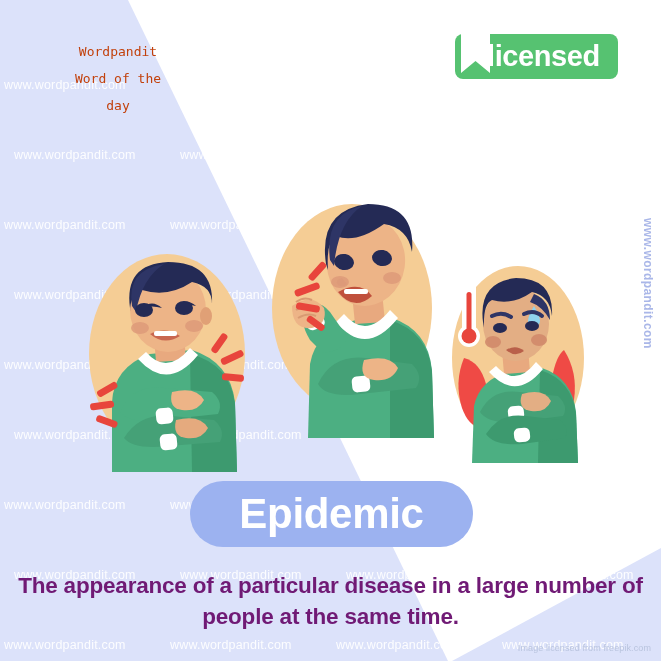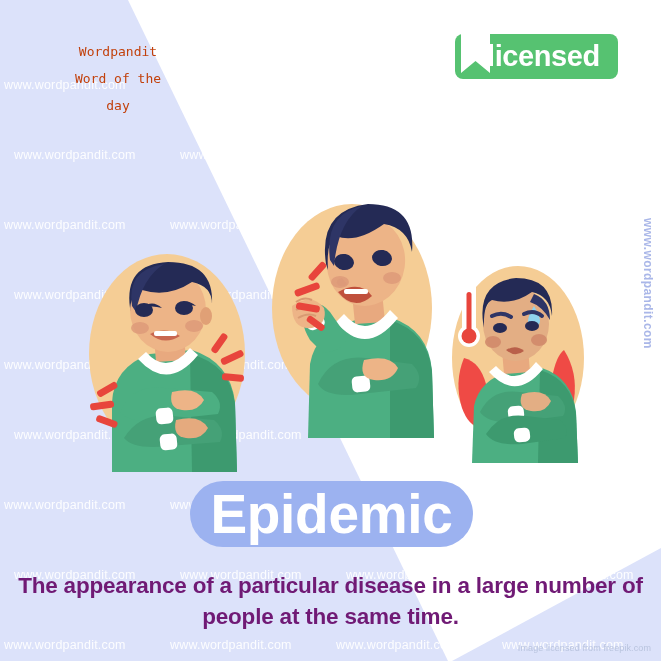--- a/index.html
+++ b/index.html
@@ -128,21 +128,21 @@
     position: absolute;
     left: 190px;
     top: 481px;
     width: 283px;
     height: 66px;
     display: flex;
     align-items: center;
     justify-content: center;
     font-family: "Liberation Sans", sans-serif;
     font-weight: bold;
-    font-size: 55px;
+    font-size: 42px;
     color: #ffffff;
     letter-spacing: -0.3px;
   }
 
   
   .definition {
     position: absolute;
     left: 12px;
     top: 570px;
     width: 637px;

